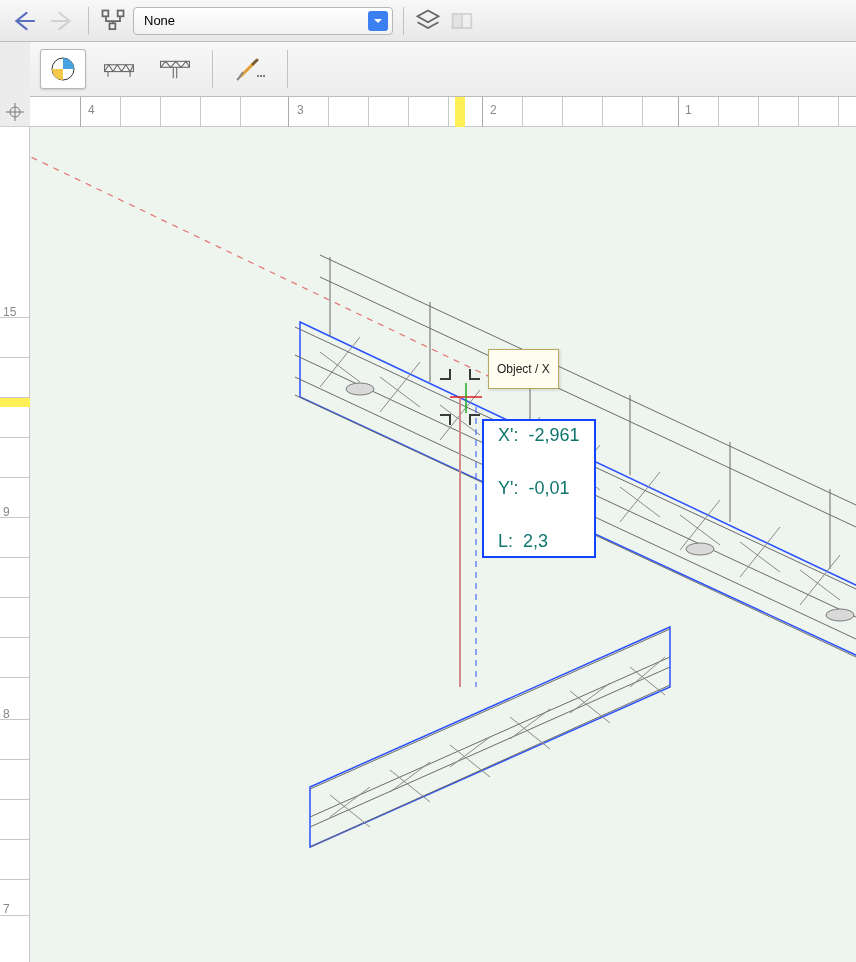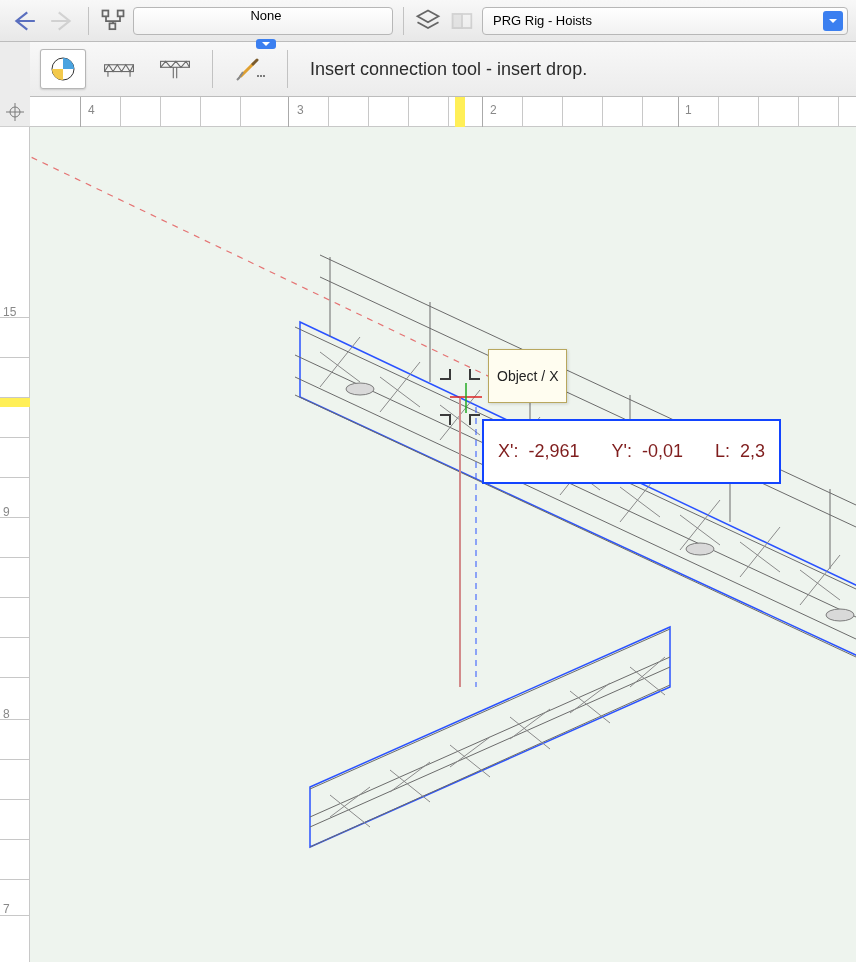--- a/index.html
+++ b/index.html
@@ -44,21 +44,21 @@
     font-size: 13px;
     gap: 8px;
   }
   .dropdown .dd-arrow {
     width: 20px; height: 20px;
     background: #3b7ff0;
     border-radius: 3px;
     display:flex;align-items:center;justify-content:center;
   }
   .dropdown .dd-arrow svg { width:10px;height:10px; fill:#fff;}
-  .dd-class { width: 260px; flex-direction: column; }
+  .dd-class { width: 260px; }
   .dd-layer { flex: 1; min-width: 230px; }
   .icon-btn {
     width: 28px; height: 28px;
     display:flex;align-items:center;justify-content:center;
   }
 
   
   .tool-row {
     display:flex;
     align-items:center;
@@ -145,34 +145,35 @@
   .canvas{
     position:absolute;top:30px;left:30px;right:0;bottom:0;
     background:#eef4ee;
     overflow:hidden;
   }
 
   .snap-tip{
     position:absolute;
     background:#fffdf0;
     border:1px solid #b8a75e;
-    padding:18px 8px;
-    font-size:14px;
+    padding:12px 8px;
+    font-size:12px;
     color:#222;
     box-shadow:1px 1px 3px rgba(0,0,0,.15);
   }
   .coord-bar{
     position:absolute;
     background:#fff;
     border:2px solid #1244ff;
-    padding:20px 14px;
+    padding:4px 14px;
     font-size:18px;
-    color:#7f1d1d;
+    color:#0f766e;
     display:flex;gap:32px;
     white-space:nowrap;
+    flex-direction:column;
   }
 
   .disabled-look { opacity:.35; }
 </style>
 </head>
 <body>
 
 <div class="top-toolbar">
   <div class="nav-btn">
     <svg viewBox="0 0 24 24" fill="none" stroke="#5a6fbf" stroke-width="2">
@@ -207,29 +208,20 @@
     <svg viewBox="0 0 24 24" fill="none" stroke="#666" stroke-width="1.5">
         <path d="M12 3 L21 8 L12 13 L3 8 Z"></path>
         <path d="M3 13 L12 18 L21 13"></path>
       </svg>
   </div>
   <div class="icon-btn disabled-look">
     <svg viewBox="0 0 24 24" fill="none" stroke="#999" stroke-width="1.5">
         <rect x="4" y="6" width="16" height="12"></rect>
         <rect x="4" y="6" width="8" height="12" fill="#ccc"></rect>
       </svg>
-  </div>
-  <div class="dropdown dd-layer">
-    <span>PRG Rig - Hoists</span>
-    <span style="flex:1"></span>
-    <span class="dd-arrow">
-        <svg viewBox="0 0 10 10">
-          <path d="M1 3 L5 7 L9 3 Z"></path>
-        </svg>
-      </span>
   </div>
 </div>
 
 <div class="tool-row">
   <div class="tool-btn active">
     <svg viewBox="0 0 34 30">
         <circle cx="17" cy="15" r="11" fill="none" stroke="#333" stroke-width="1"></circle>
         <path d="M17 4 A11 11 0 0 1 28 15 L17 15 Z" fill="#4aa3e0"></path>
         <path d="M17 26 A11 11 0 0 1 6 15 L17 15 Z" fill="#f3c94b"></path>
       </svg>
@@ -255,21 +247,20 @@
     <svg viewBox="0 0 34 30">
         <path d="M8 22 L20 10" stroke="#e0a030" stroke-width="3" stroke-linecap="round"></path>
         <path d="M20 10 L24 6" stroke="#7a5b2d" stroke-width="3" stroke-linecap="round"></path>
         <path d="M10 18 L6 24 L4 26" stroke="#888" stroke-width="2"></path>
         <circle cx="25" cy="22" r="1" fill="#555"></circle>
         <circle cx="28" cy="22" r="1" fill="#555"></circle>
         <circle cx="31" cy="22" r="1" fill="#555"></circle>
       </svg>
   </div>
   <div class="divider thin"></div>
-  <div class="tool-msg">Insert connection tool - insert drop.</div>
 </div>
 
 <div class="workspace">
 
   <div class="left-tabs">
     <div class="left-tab"></div>
     <div class="left-tab dark"></div>
   </div>
   <div class="triangle-expand"></div>
 

